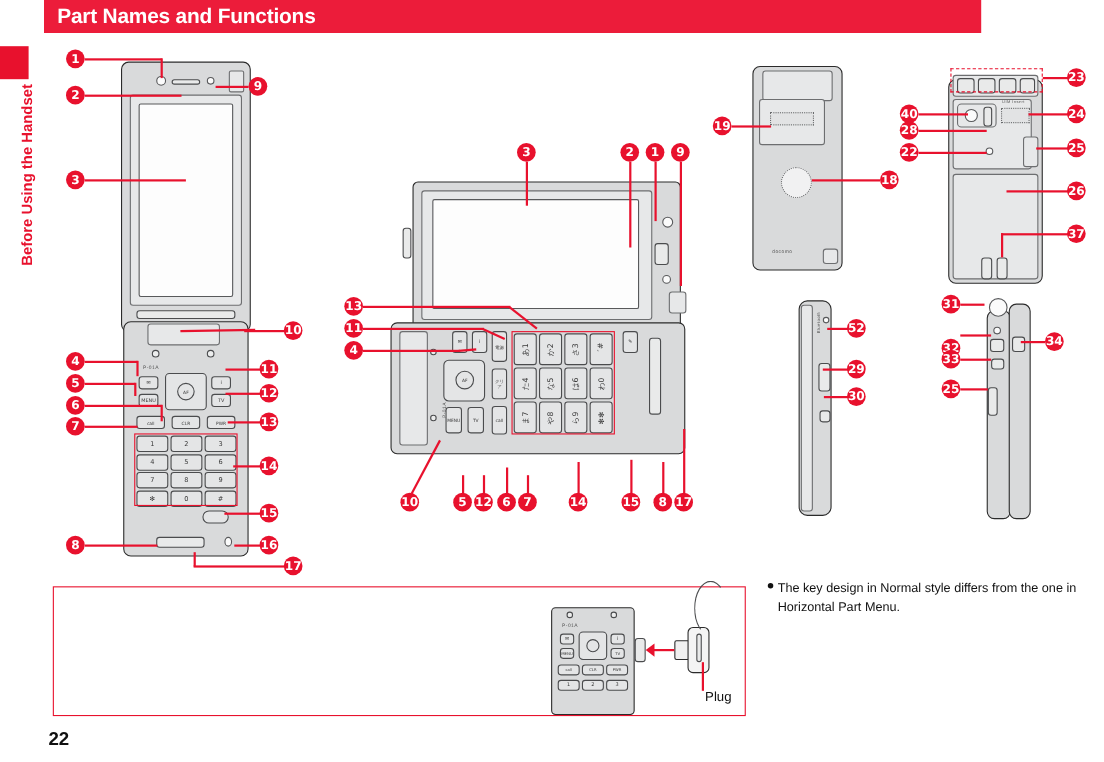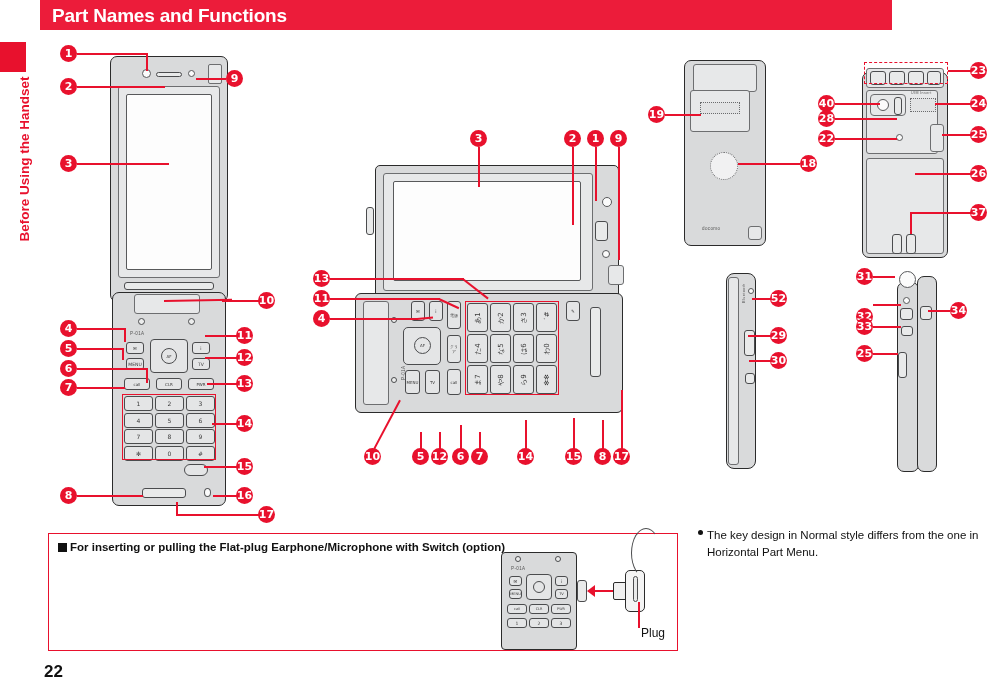--- a/index.html
+++ b/index.html
@@ -475,23 +475,20 @@
 <div class="badge" style="left:856px; top:318px;">33</div>
 <div class="lead h" style="left:873px; top:326px; width:28px;"></div>
 
 <div class="badge" style="left:856px; top:345px;">25</div>
 <div class="lead h" style="left:873px; top:353px; width:25px;"></div>
 
 <div class="badge" style="left:950px; top:302px;">34</div>
 <div class="lead h" style="left:928px; top:310px; width:22px;"></div>
 
 <div id="note-box">
-  <div id="note-heading">
-    <span class="sq"></span><span>For inserting or pulling the Flat-plug Earphone/Microphone with Switch (option)</span>
-  </div>
 
   <div class="phone" style="left:452px; top:18px; width:180px; height:100px;">
     <div class="body-outline" style="left:0px; top:0px; width:76px; height:98px; border-radius:4px;"></div>
     <div class="dot" style="left:14px; top:4px; width:6px; height:6px;"></div>
     <div class="dot" style="left:54px; top:4px; width:6px; height:6px;"></div>
     <div class="logo-text" style="left:10px; top:14px;">P-01A</div>
     <div class="key" style="left:8px; top:24px; width:13px; height:10px;">✉</div>
     <div class="key" style="left:8px; top:37px; width:13px; height:10px; font-size:3.6px;">MENU</div>
     <div class="key" style="left:54px; top:24px; width:13px; height:10px;">i</div>
     <div class="key" style="left:54px; top:37px; width:13px; height:10px; font-size:3.6px;">TV</div>

